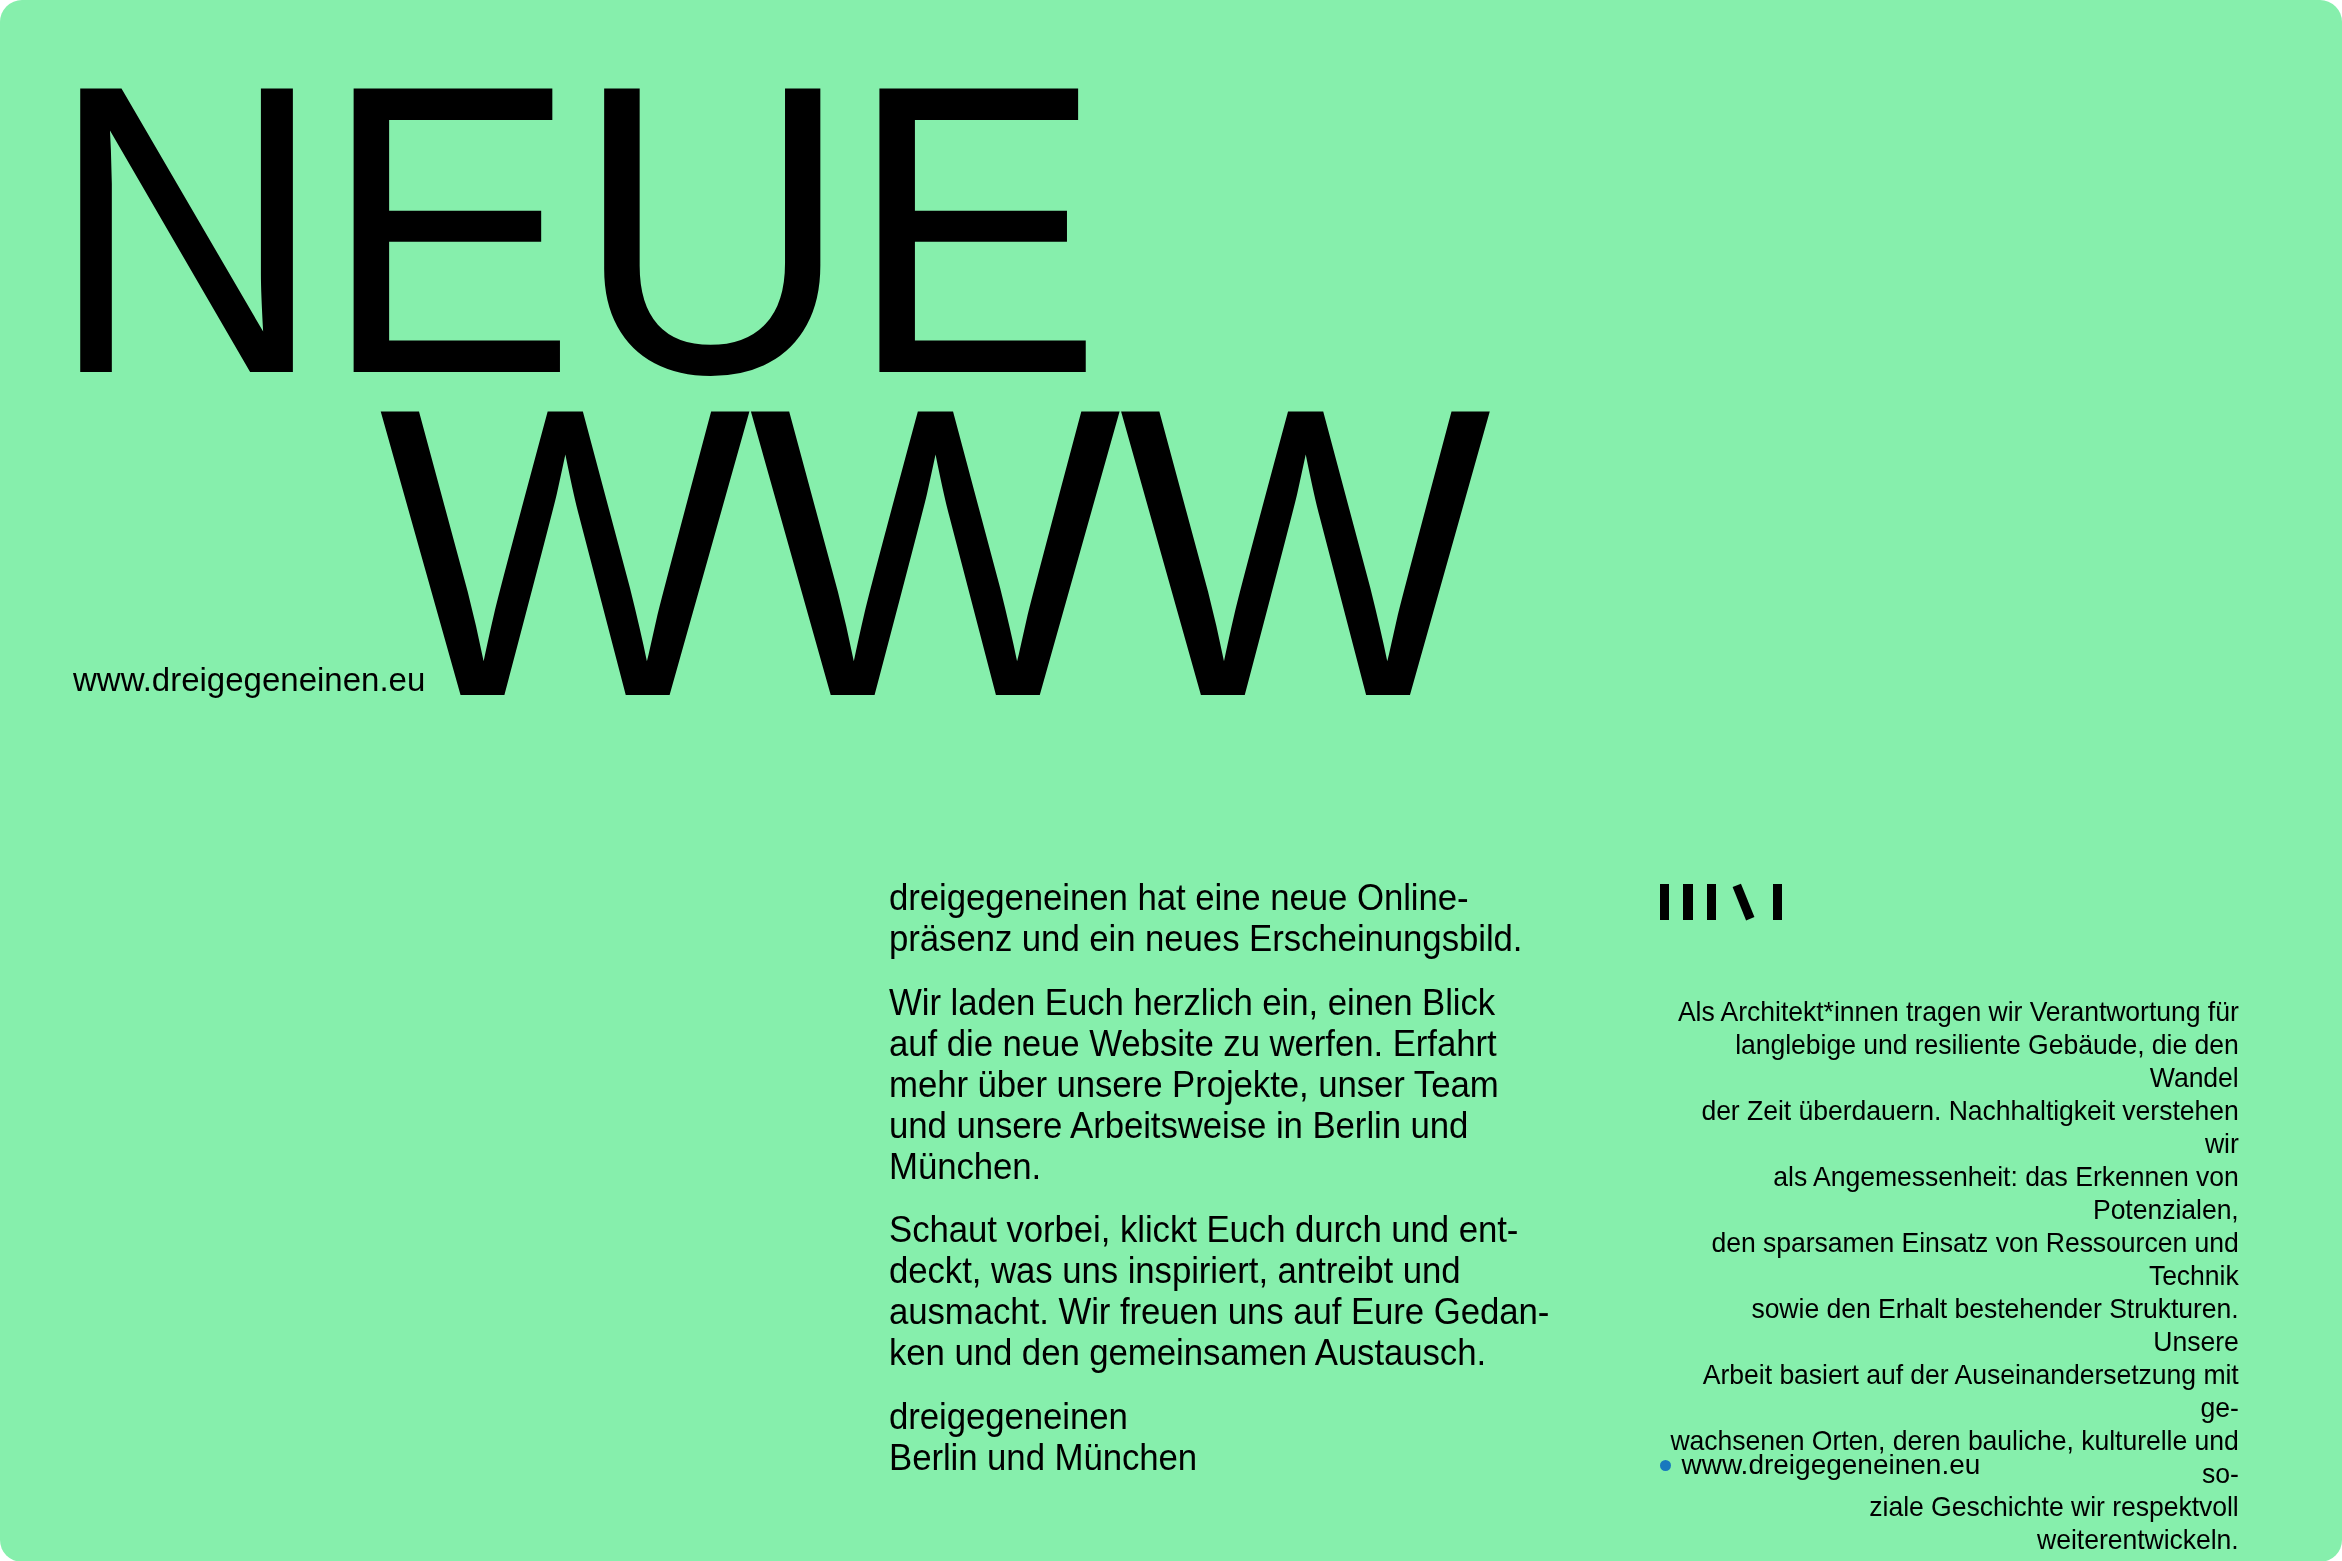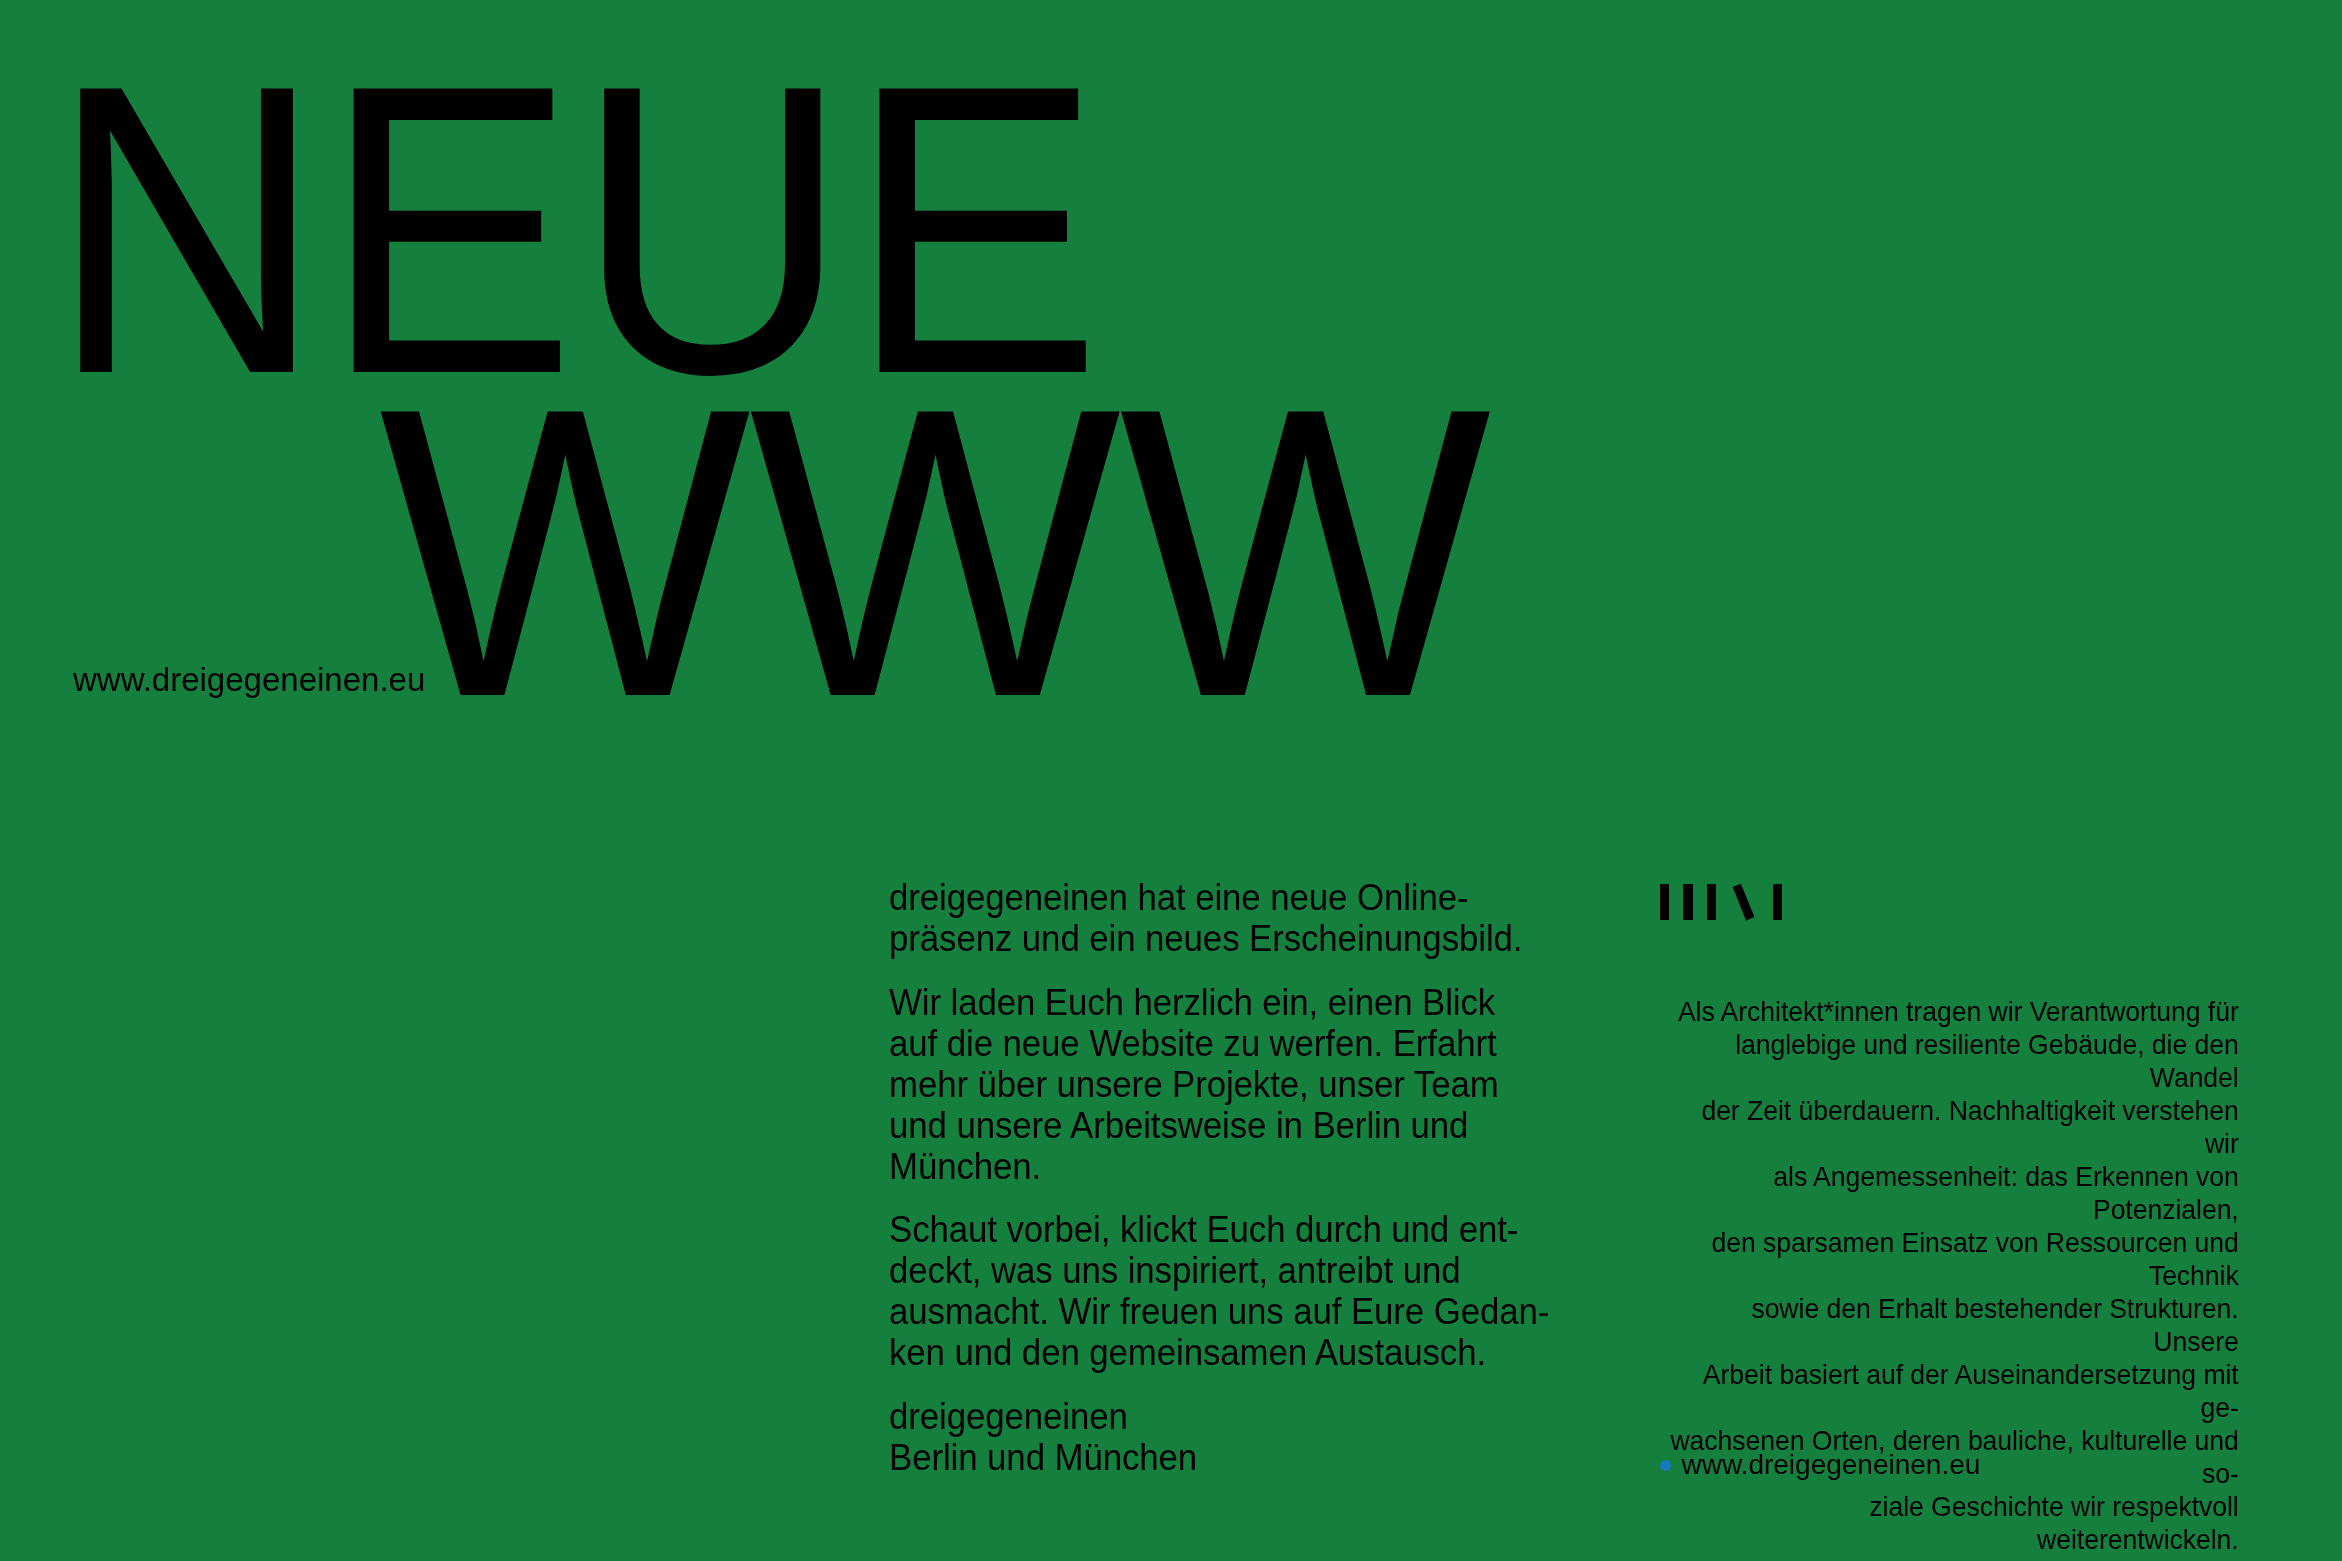--- a/index.html
+++ b/index.html
@@ -4,24 +4,25 @@
 <style>
   html, body {
     margin: 0;
     padding: 0;
     background: #ffffff;
   }
   .page {
     position: relative;
     width: 2342px;
     height: 1562px;
-    background: #15803d;
+    background: #86efac;
     color: #000000;
     font-family: "Liberation Sans", sans-serif;
     overflow: hidden;
+    border-radius: 22px;
   }
 
   
   .headline {
     position: absolute;
     font-size: 412px;
     line-height: 1;
     font-weight: 400;
     color: #000000;
     white-space: pre;

